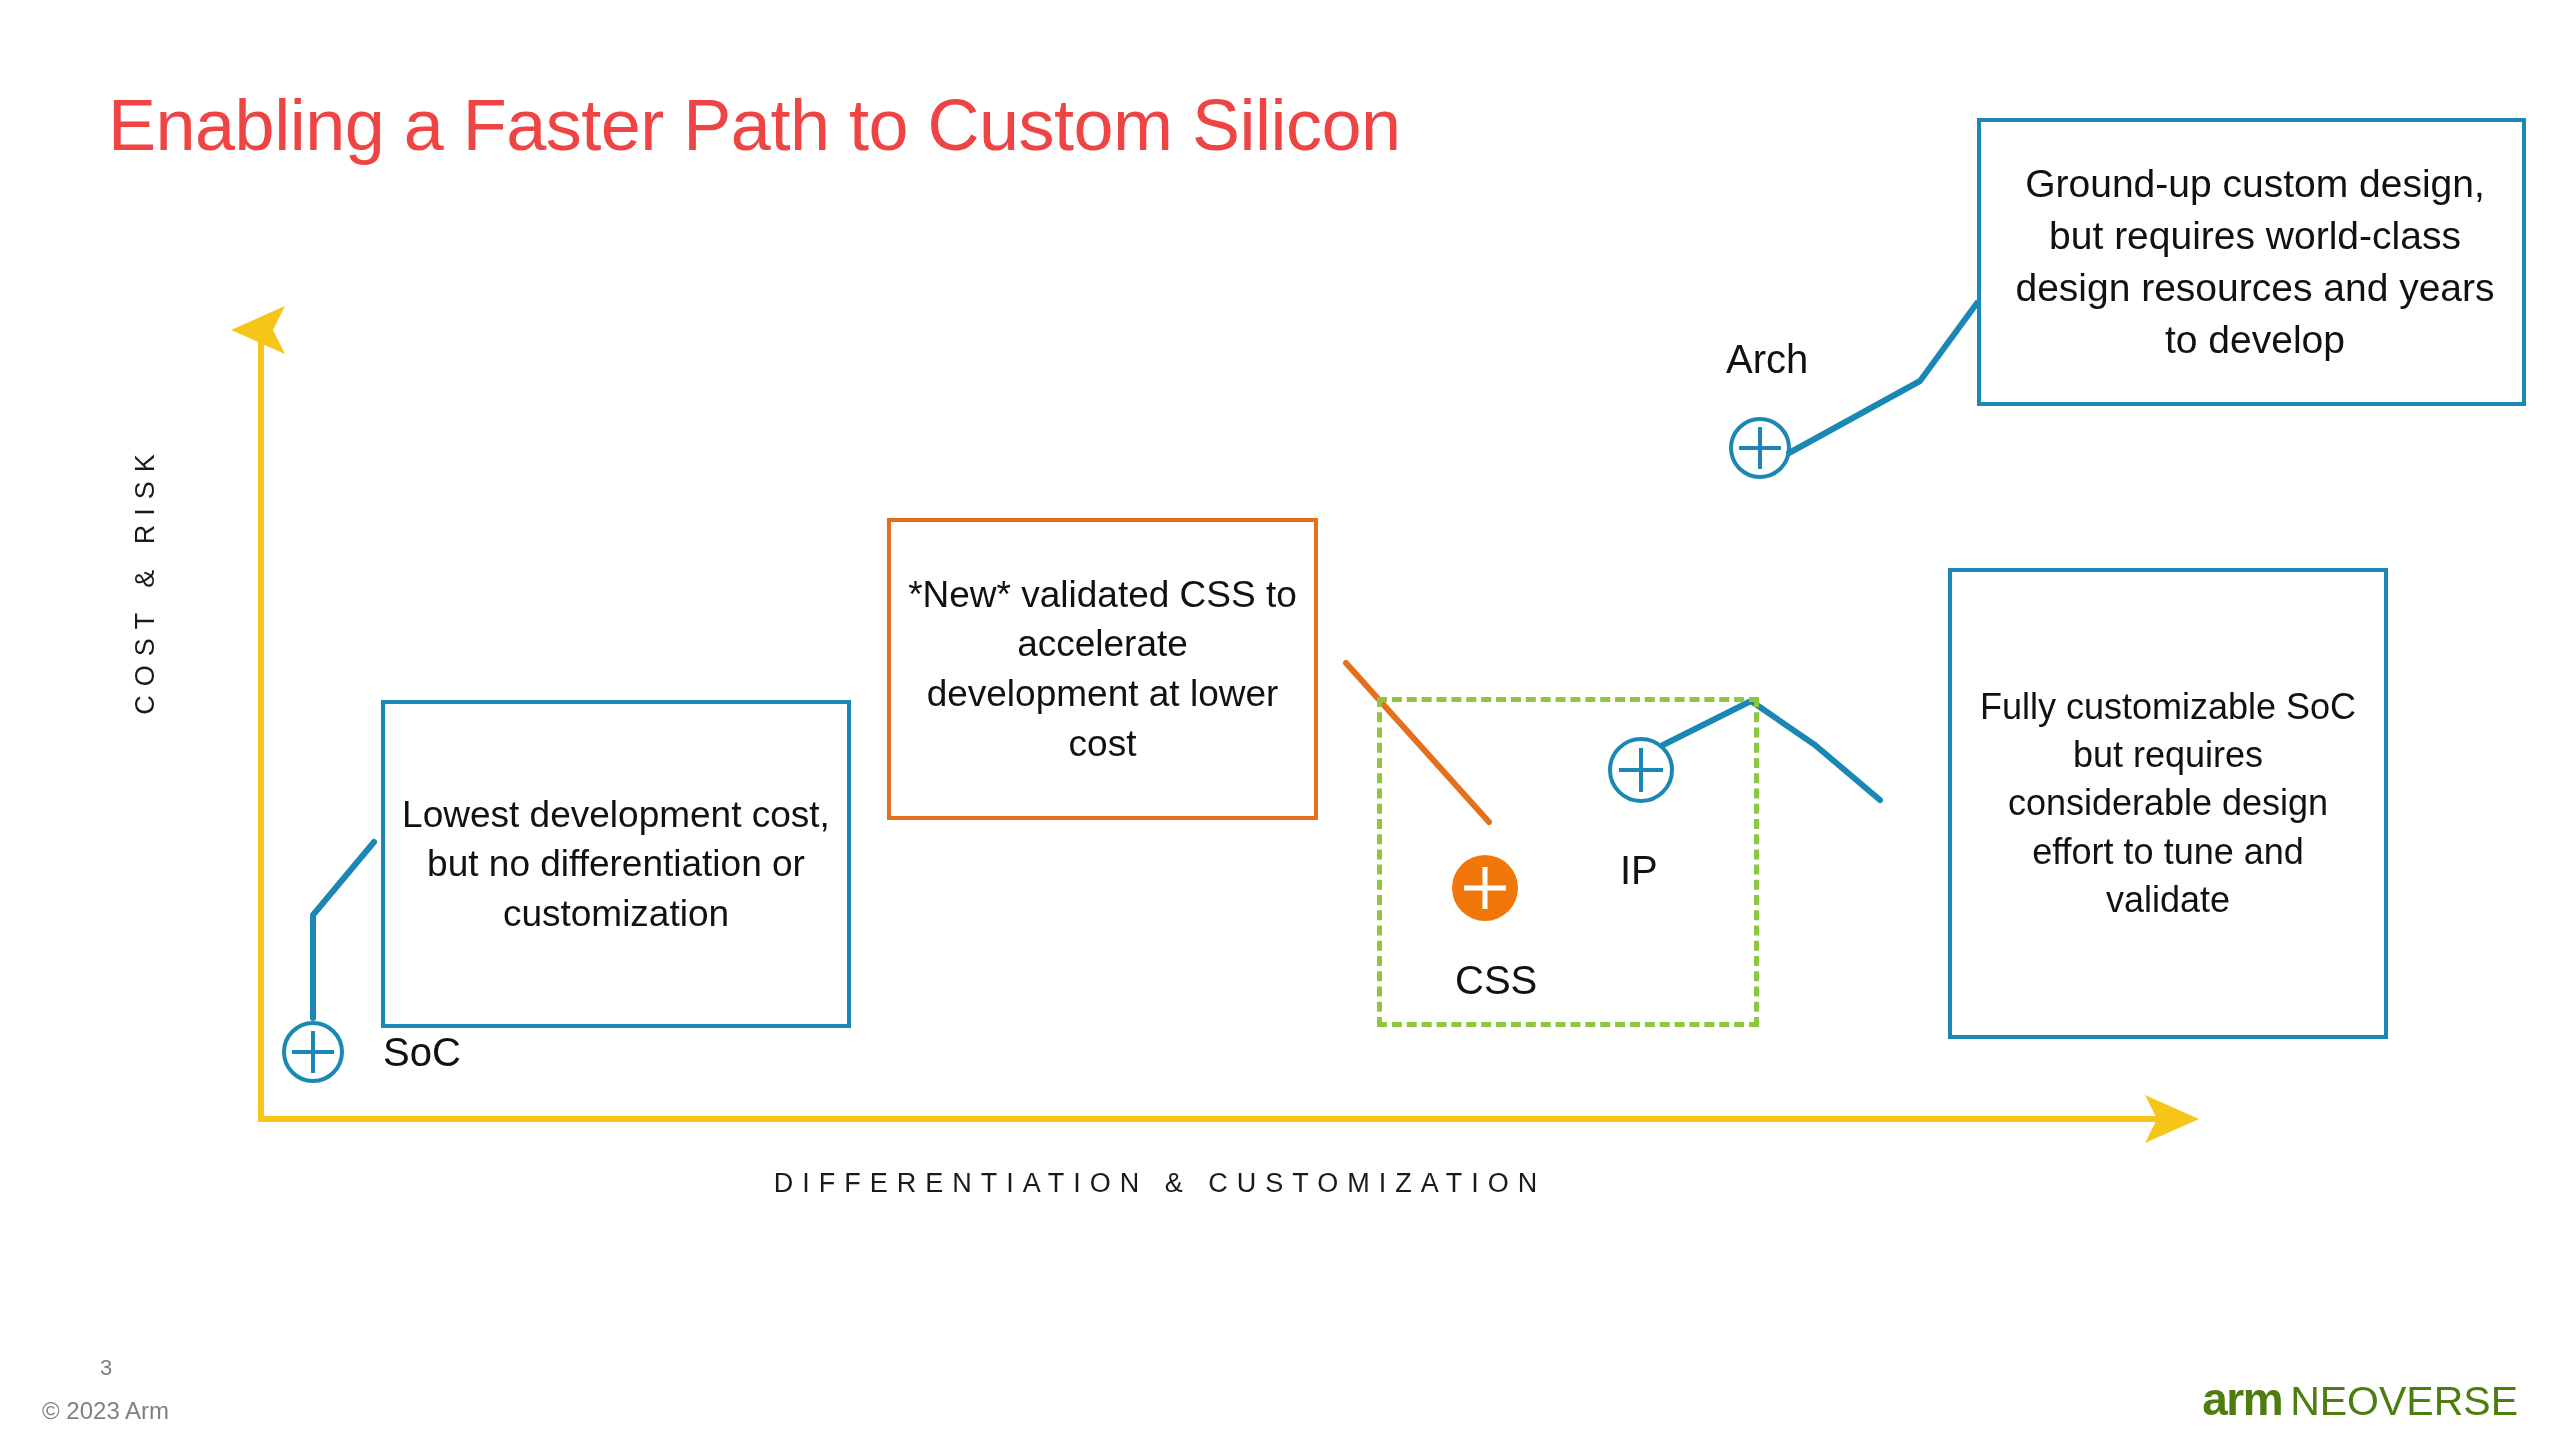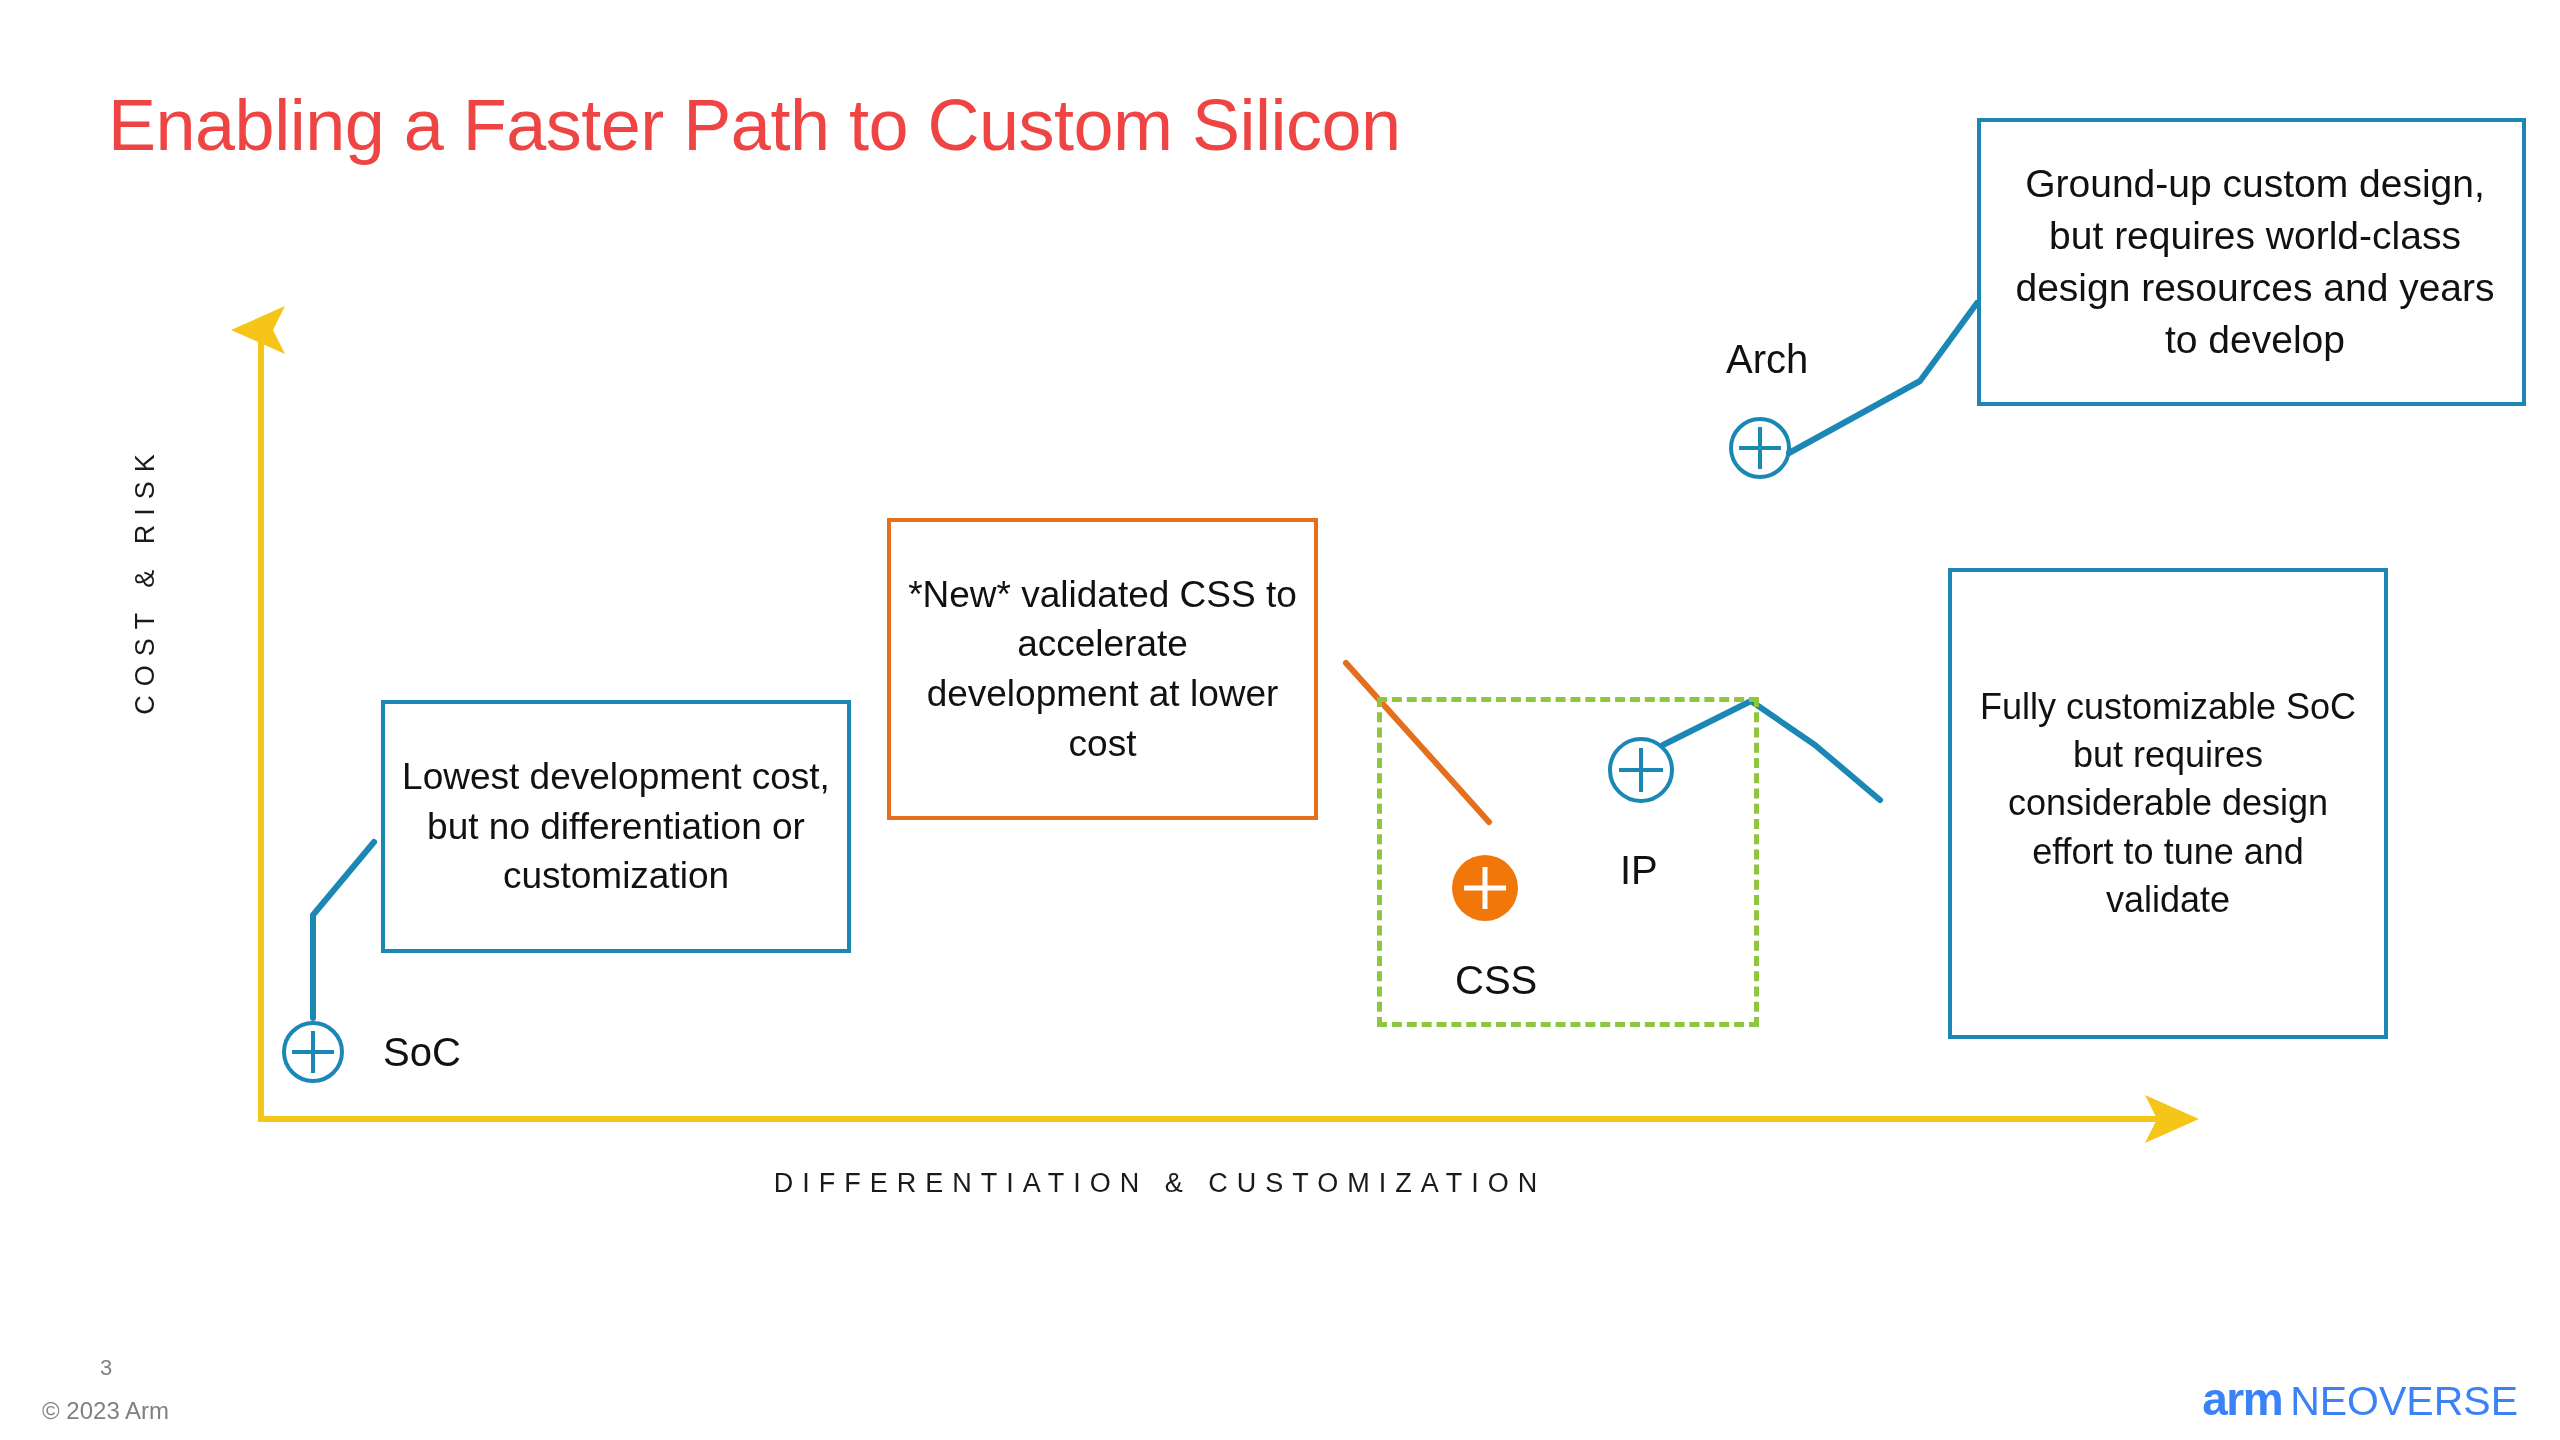--- a/index.html
+++ b/index.html
@@ -93,21 +93,21 @@
     left: 1948px; top: 568px;
     width: 440px; height: 471px;
     font-size: 36px;
   }
   #callout-new-css {
     left: 887px; top: 518px;
     width: 431px; height: 302px;
   }
   #callout-lowest-dev {
     left: 381px; top: 700px;
-    width: 470px; height: 253px;
+    width: 470px; height: 328px;
   }
 
   
   #optimal-label {
     position: absolute;
     left: 1440px;
     top: 533px;
     width: 320px;
     font-size: 37px;
     line-height: 1.38;
@@ -184,21 +184,21 @@
     position: absolute;
     left: 42px;
     top: 1397px;
     font-size: 24px;
     color: #808080;
   }
   #brand-logo {
     position: absolute;
     right: 42px;
     top: 1372px;
-    color: #3b82f6;
+    color: #4d7c0f;
     font-size: 42px;
     letter-spacing: -0.5px;
     white-space: nowrap;
     display: flex;
     align-items: baseline;
   }
   #brand-arm {
     font-weight: 700;
     font-size: 46px;
     letter-spacing: -1.5px;

